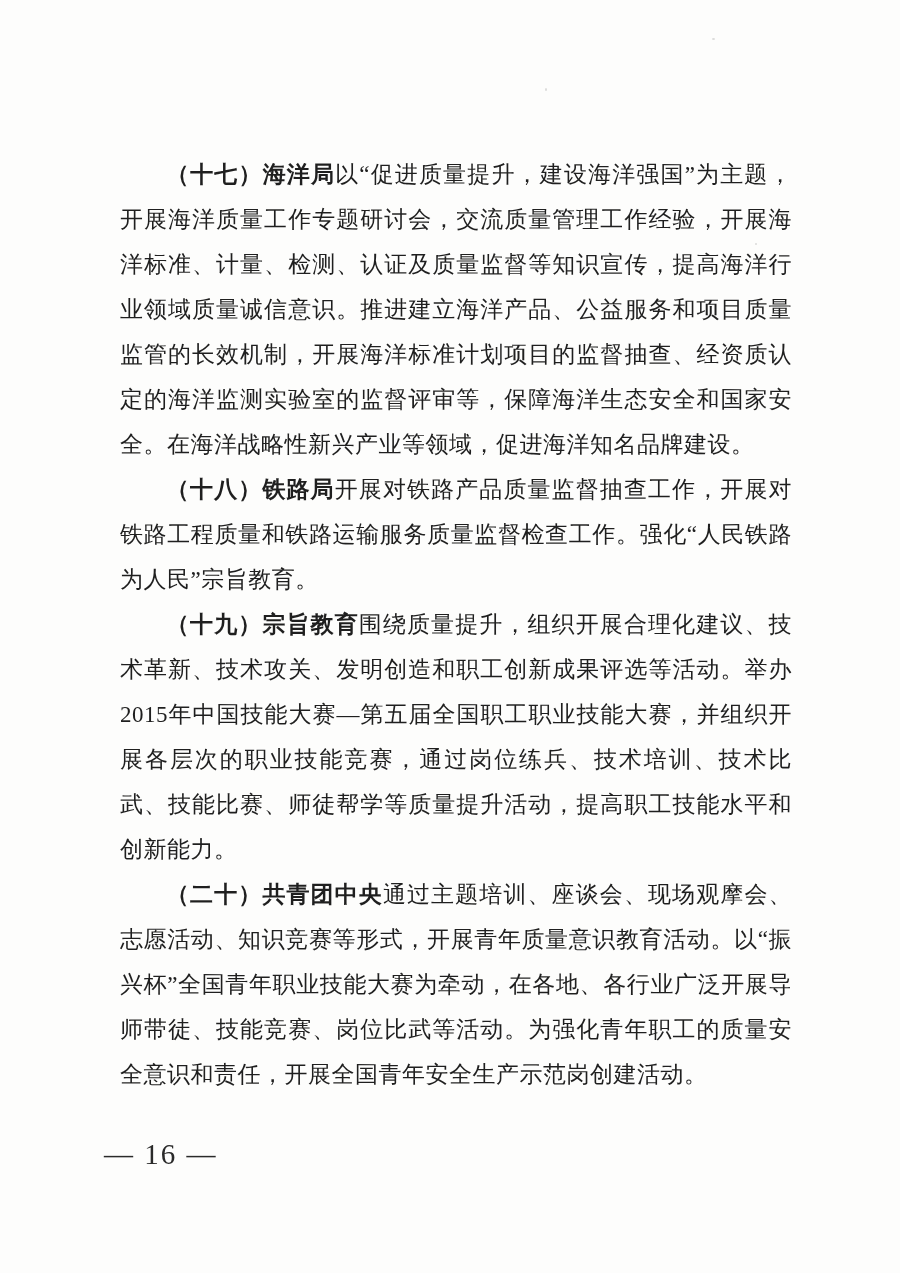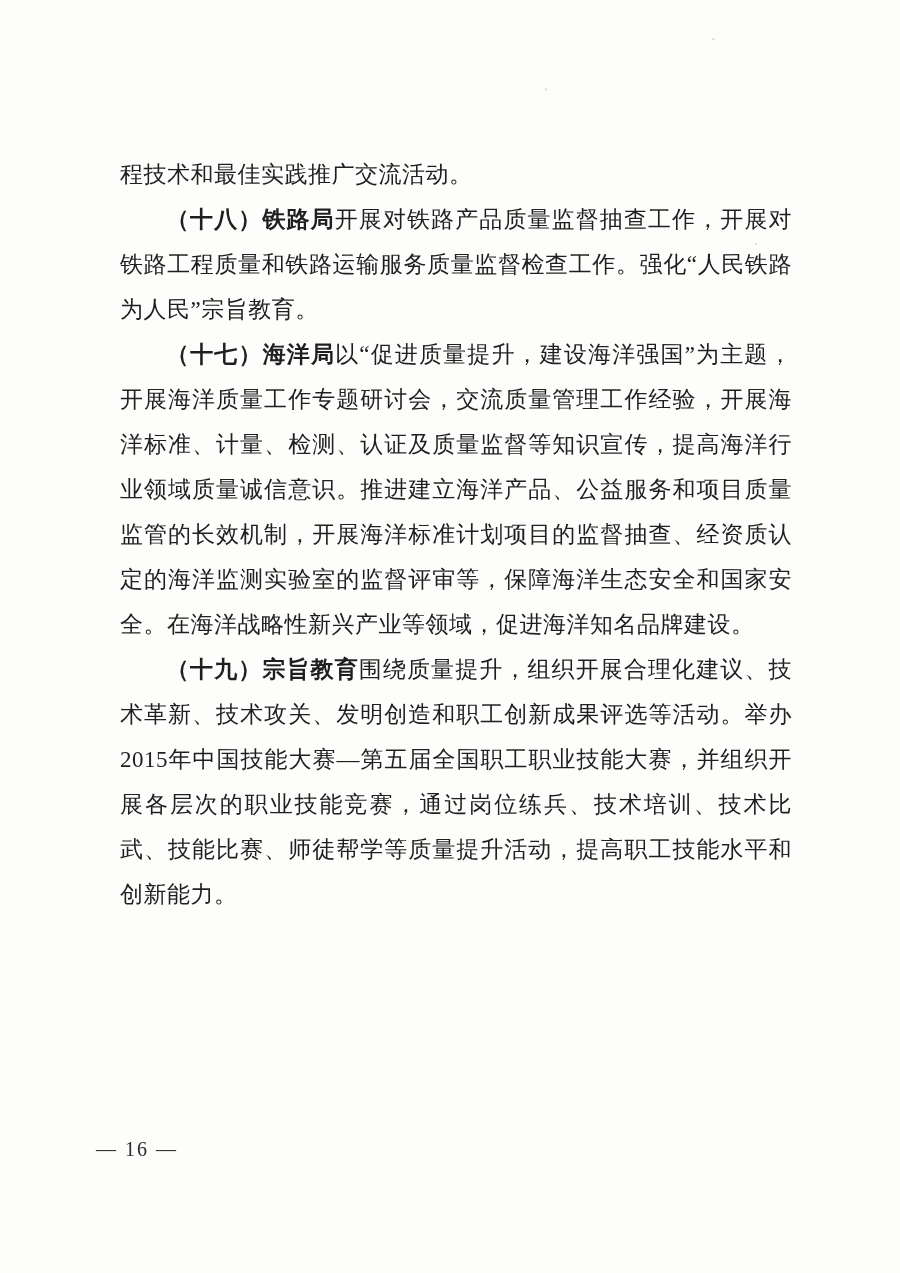--- a/index.html
+++ b/index.html
@@ -33,49 +33,49 @@
   }
   .para.indent {
     text-indent: 2em;
   }
   .para-head {
     font-weight: bold;
     font-family: "Liberation Sans", "DejaVu Sans", sans-serif;
   }
   .page-footer {
     position: absolute;
-    left: 96px;
+    left: 104px;
     top: 1138px;
-    font-size: 20px;
+    font-size: 29px;
     letter-spacing: 2px;
     color: #2a2a2a;
     font-family: "Liberation Serif", "DejaVu Serif", serif;
   }
   
   .speck {
     position: absolute;
     background: rgba(120,120,120,0.25);
     border-radius: 50%;
   }
 </style>
 </head>
 <body>
 
 <div class="page">
 
   <div class="text-block">
 
-    <p class="para"><span class="para-body">程技术和最佳实践推广交流活动。</span></p>
+
+    <p class="para indent"><span class="para-head">（十七）海洋局</span><span class="para-body">以“促进质量提升，建设海洋强国”为主题，开展海洋质量工作专题研讨会，交流质量管理工作经验，开展海洋标准、计量、检测、认证及质量监督等知识宣传，提高海洋行业领域质量诚信意识。推进建立海洋产品、公益服务和项目质量监管的长效机制，开展海洋标准计划项目的监督抽查、经资质认定的海洋监测实验室的监督评审等，保障海洋生态安全和国家安全。在海洋战略性新兴产业等领域，促进海洋知名品牌建设。</span></p>
 
     <p class="para indent"><span class="para-head">（十八）铁路局</span><span class="para-body">开展对铁路产品质量监督抽查工作，开展对铁路工程质量和铁路运输服务质量监督检查工作。强化“人民铁路为人民”宗旨教育。</span></p>
 
-    <p class="para indent"><span class="para-head">（十七）海洋局</span><span class="para-body">以“促进质量提升，建设海洋强国”为主题，开展海洋质量工作专题研讨会，交流质量管理工作经验，开展海洋标准、计量、检测、认证及质量监督等知识宣传，提高海洋行业领域质量诚信意识。推进建立海洋产品、公益服务和项目质量监管的长效机制，开展海洋标准计划项目的监督抽查、经资质认定的海洋监测实验室的监督评审等，保障海洋生态安全和国家安全。在海洋战略性新兴产业等领域，促进海洋知名品牌建设。</span></p>
-
     <p class="para indent"><span class="para-head">（十九）宗旨教育</span><span class="para-body">围绕质量提升，组织开展合理化建议、技术革新、技术攻关、发明创造和职工创新成果评选等活动。举办2015年中国技能大赛—第五届全国职工职业技能大赛，并组织开展各层次的职业技能竞赛，通过岗位练兵、技术培训、技术比武、技能比赛、师徒帮学等质量提升活动，提高职工技能水平和创新能力。</span></p>
 
+    <p class="para indent"><span class="para-head">（二十）共青团中央</span><span class="para-body">通过主题培训、座谈会、现场观摩会、志愿活动、知识竞赛等形式，开展青年质量意识教育活动。以“振兴杯”全国青年职业技能大赛为牵动，在各地、各行业广泛开展导师带徒、技能竞赛、岗位比武等活动。为强化青年职工的质量安全意识和责任，开展全国青年安全生产示范岗创建活动。</span></p>
 
 
   </div>
 
   <div class="page-footer">— 16 —</div>
 
   <div class="speck" style="left:712px; top:38px; width:3px; height:2px;"></div>
   <div class="speck" style="left:545px; top:88px; width:2px; height:3px;"></div>
   <div class="speck" style="left:755px; top:243px; width:2px; height:2px;"></div>
 

